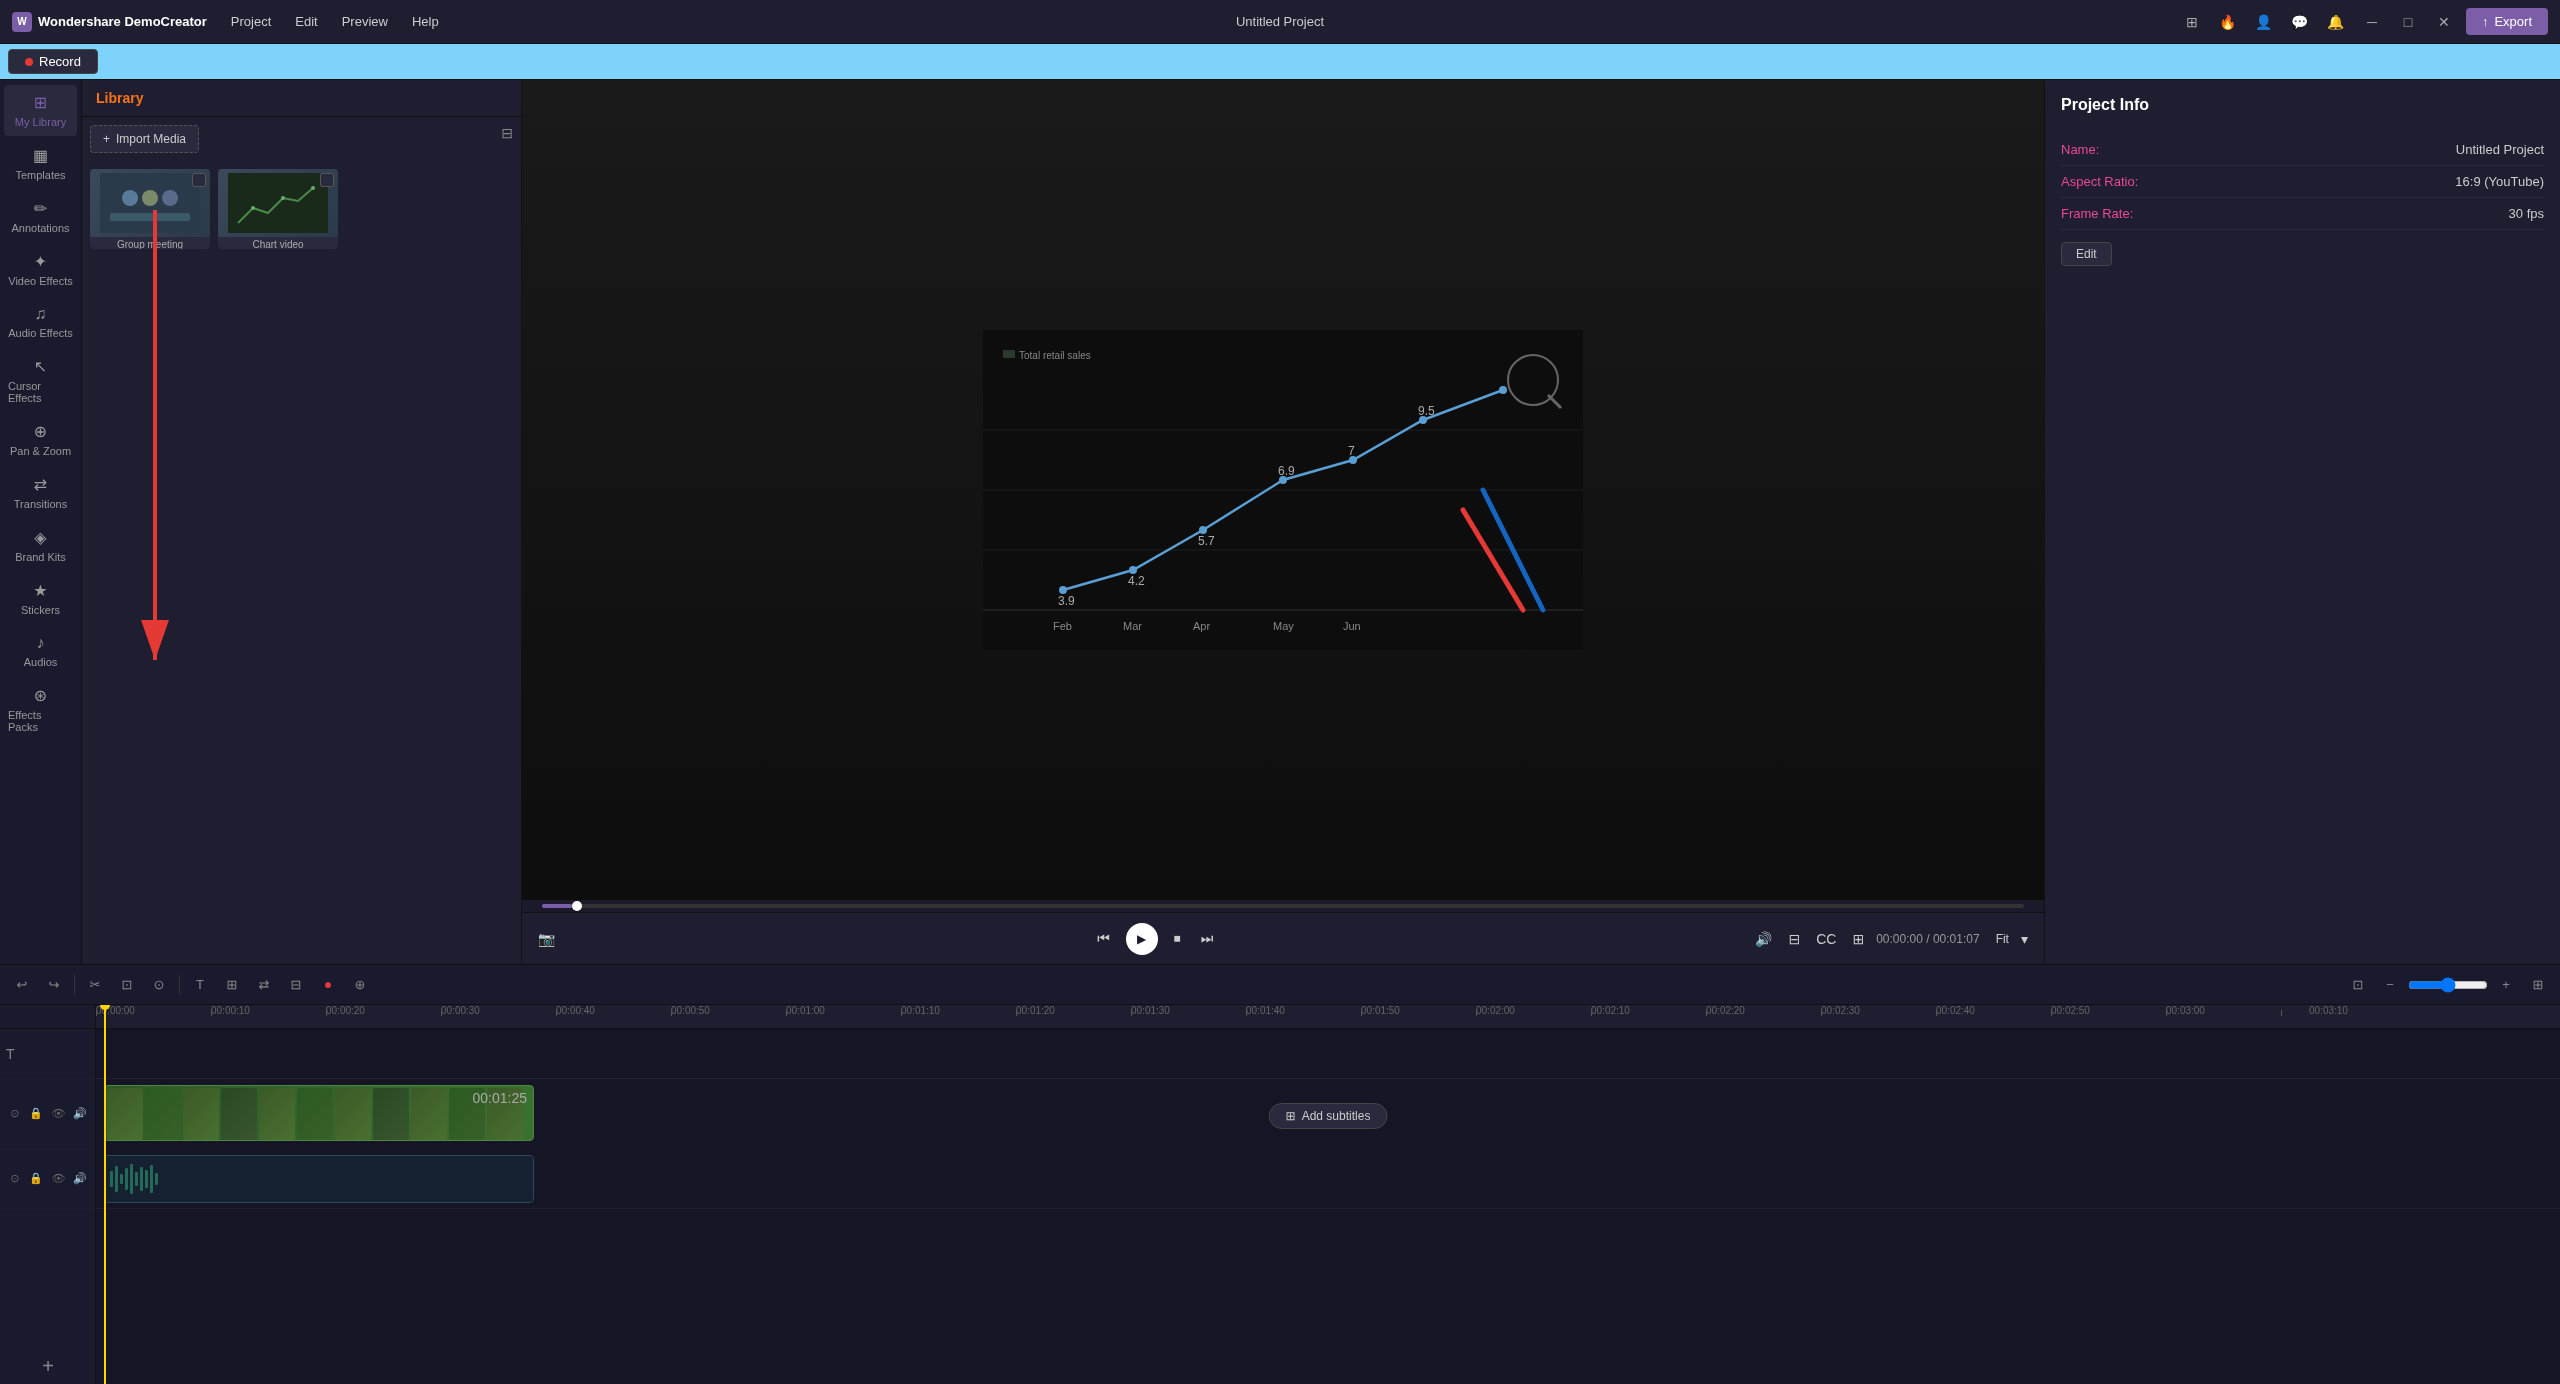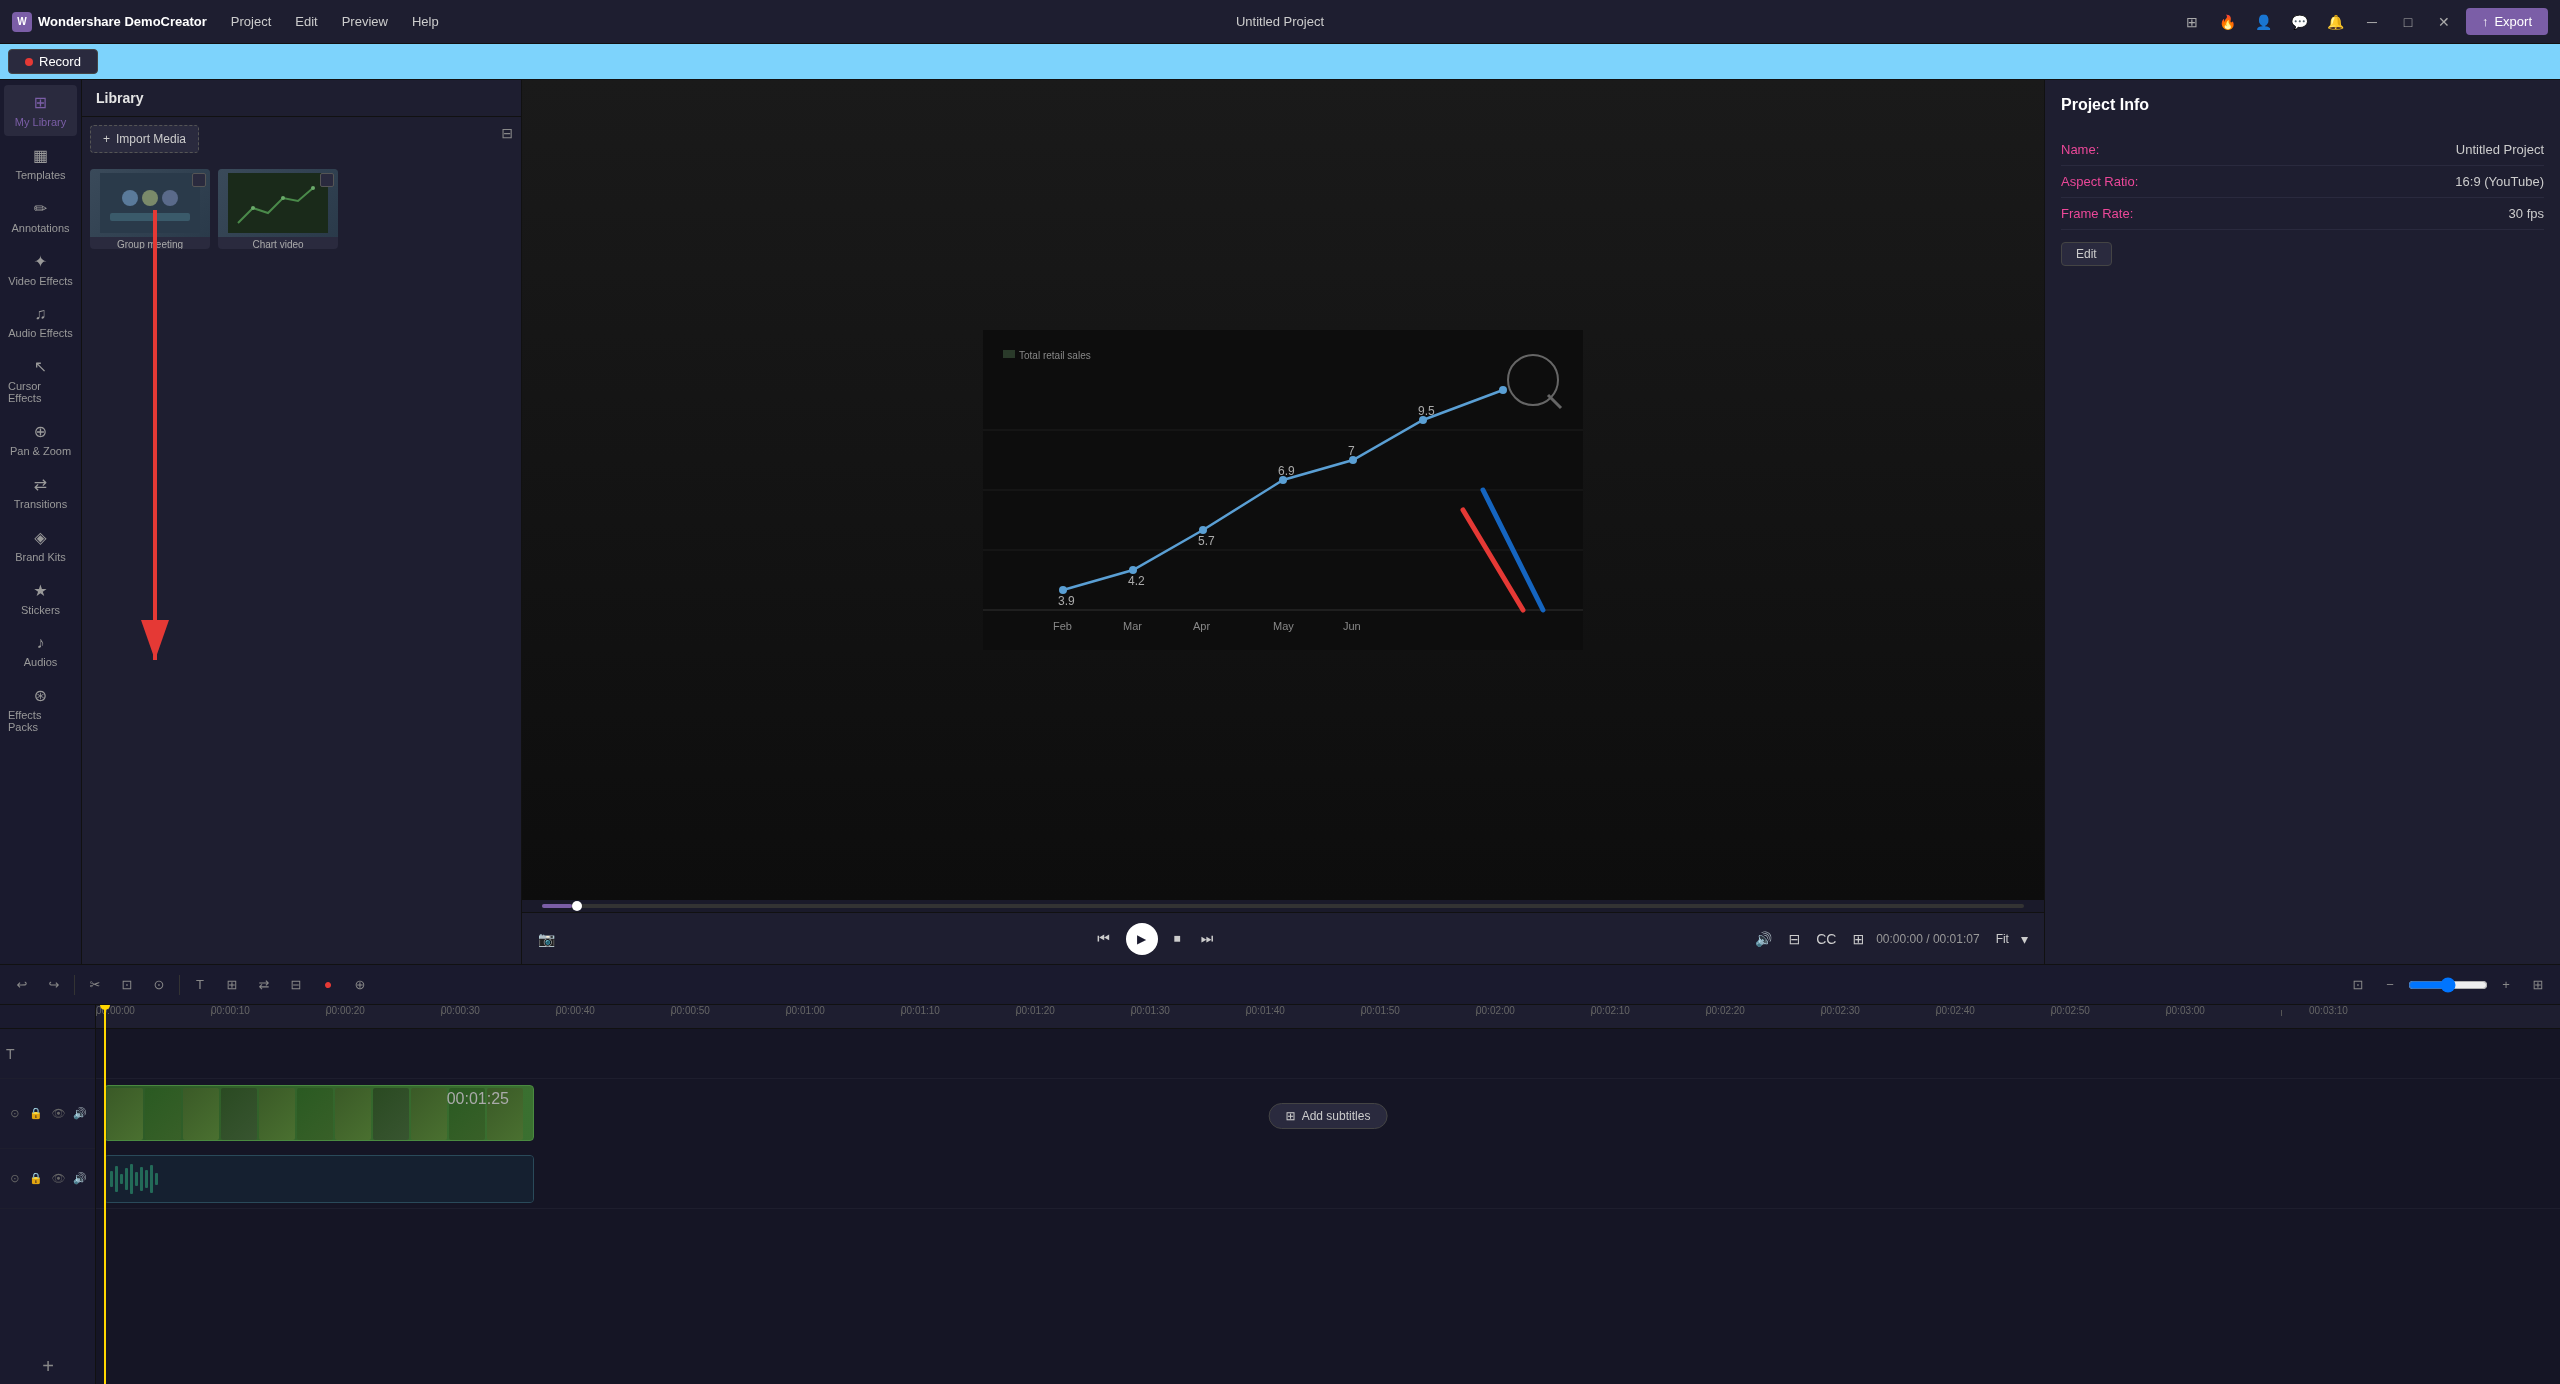--- a/index.html
+++ b/index.html
@@ -149,21 +149,21 @@
       background: #1e1e30;
       border-right: 1px solid #111;
       display: flex;
       flex-direction: column;
       height: 100%;
     }
     #library-header {
       padding: 10px 14px;
       font-size: 14px;
       font-weight: 600;
-      color: #e5e5e5;
+      color: #f97316;
       border-bottom: 1px solid #111;
       display: flex;
       align-items: center;
       justify-content: space-between;
     }
     #library-toolbar {
       padding: 8px;
       display: flex;
       gap: 8px;
     }
@@ -466,22 +466,22 @@
     }
     .clip-frame {
       width: 36px;
       height: 52px;
       background: linear-gradient(135deg, #2a4a22, #3a6030);
       border-radius: 2px;
       flex-shrink: 0;
     }
     .clip-duration {
       position: absolute;
-      top: 4px; right: 24px;
-      font-size: 16px;
+      top: 4px; right: 6px;
+      font-size: 14px;
       color: #aaa;
     }
     .subtitle-btn {
       position: absolute;
       bottom: 60px;
       left: 50%;
       transform: translateX(-50%);
       background: #2a2a3e;
       border: 1px solid #444;
       border-radius: 16px;

